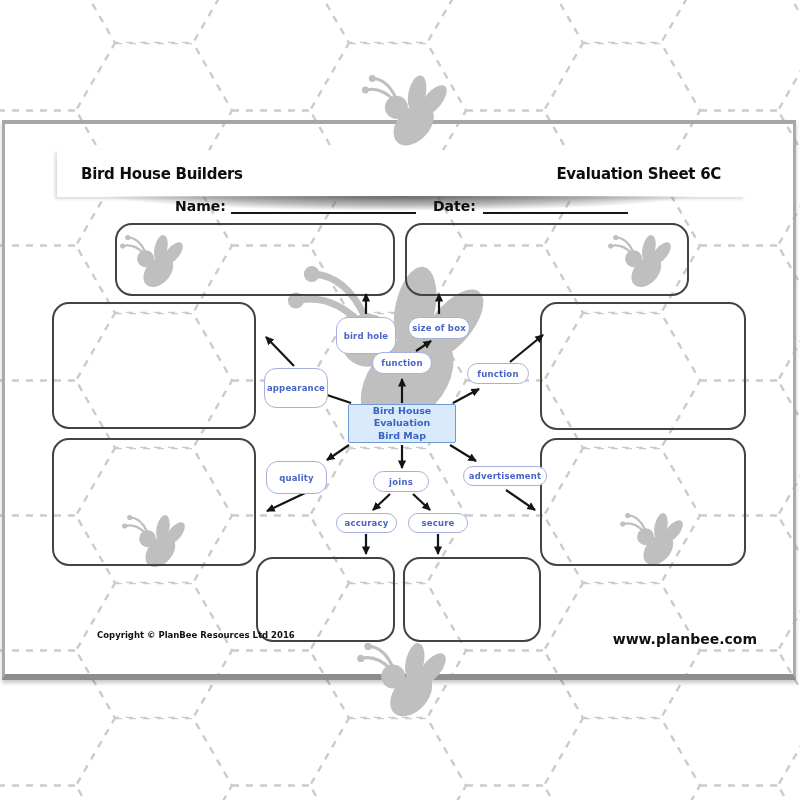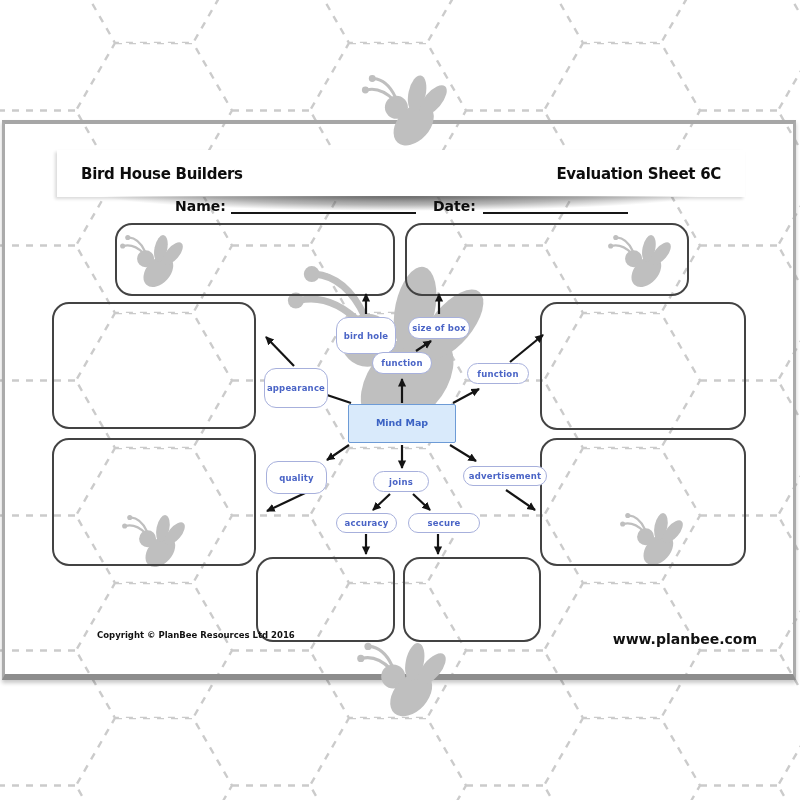--- a/index.html
+++ b/index.html
@@ -121,24 +121,25 @@
 
   <div class="pill" style="left:336px;top:317px;width:60px;height:37px;">bird hole</div>
   <div class="pill" style="left:408px;top:317px;width:62px;height:22px;">size of box</div>
   <div class="pill" style="left:372px;top:352px;width:60px;height:22px;">function</div>
   <div class="pill" style="left:264px;top:368px;width:64px;height:40px;">appearance</div>
   <div class="pill" style="left:467px;top:363px;width:62px;height:21px;">function</div>
   <div class="pill" style="left:266px;top:461px;width:61px;height:33px;">quality</div>
   <div class="pill" style="left:373px;top:471px;width:56px;height:21px;">joins</div>
   <div class="pill" style="left:463px;top:466px;width:84px;height:20px;">advertisement</div>
   <div class="pill" style="left:336px;top:513px;width:61px;height:20px;">accuracy</div>
-  <div class="pill" style="left:408px;top:513px;width:72px;height:20px;">secure</div>
+  <div class="pill" style="left:408px;top:513px;width:60px;height:20px;">secure</div>
 
   <div id="center-node">
-    <span>Mind Map</span>
+    <span>Bird House Evaluation</span>
+    <span>Bird Map</span>
   </div>
 
   <svg class="layer" width="800" height="800">
     <use href="#bee-shape" transform="translate(378,82) scale(1.15)"></use>
     <use href="#bee-shape" transform="translate(374,650) scale(1.2)"></use>
   </svg>
 
   <span class="footer-text" style="left:52px;top:630px;font-size:8.5px;margin-left:45px;">Copyright © PlanBee Resources Ltd 2016</span>
   <span class="footer-text" style="right:43px;top:631px;font-size:14px;">www.planbee.com</span>
 

